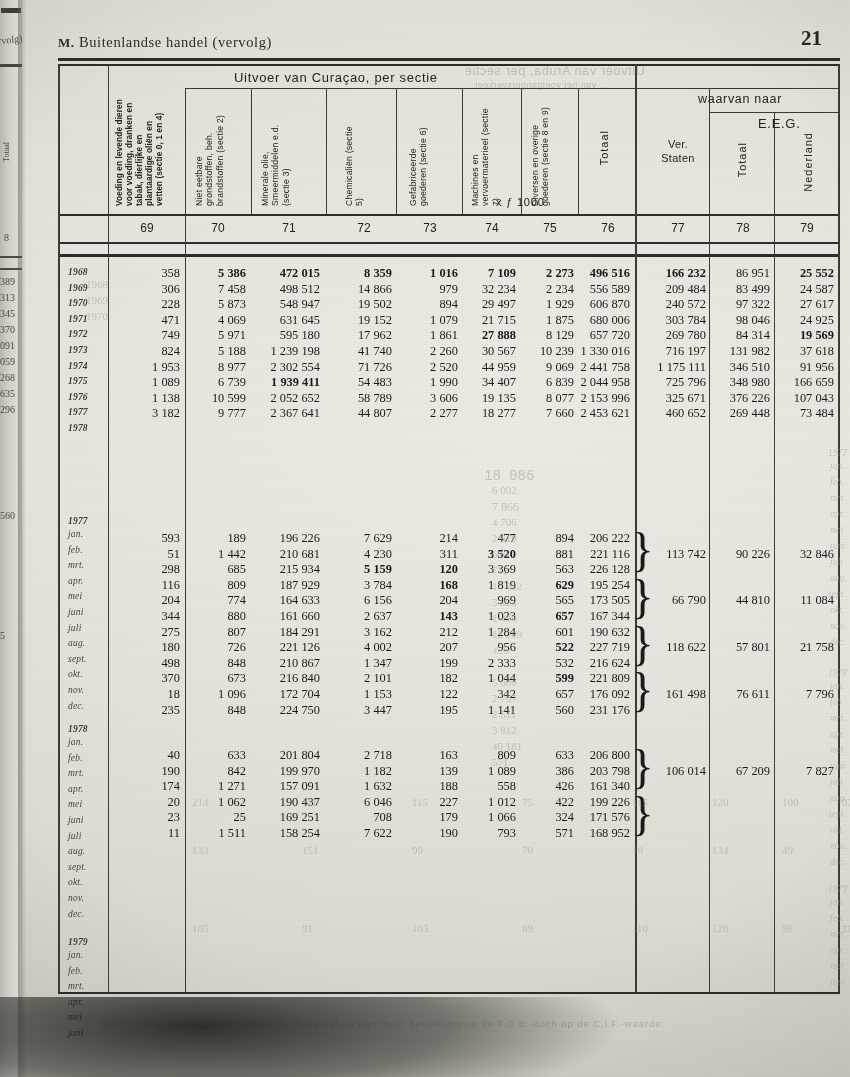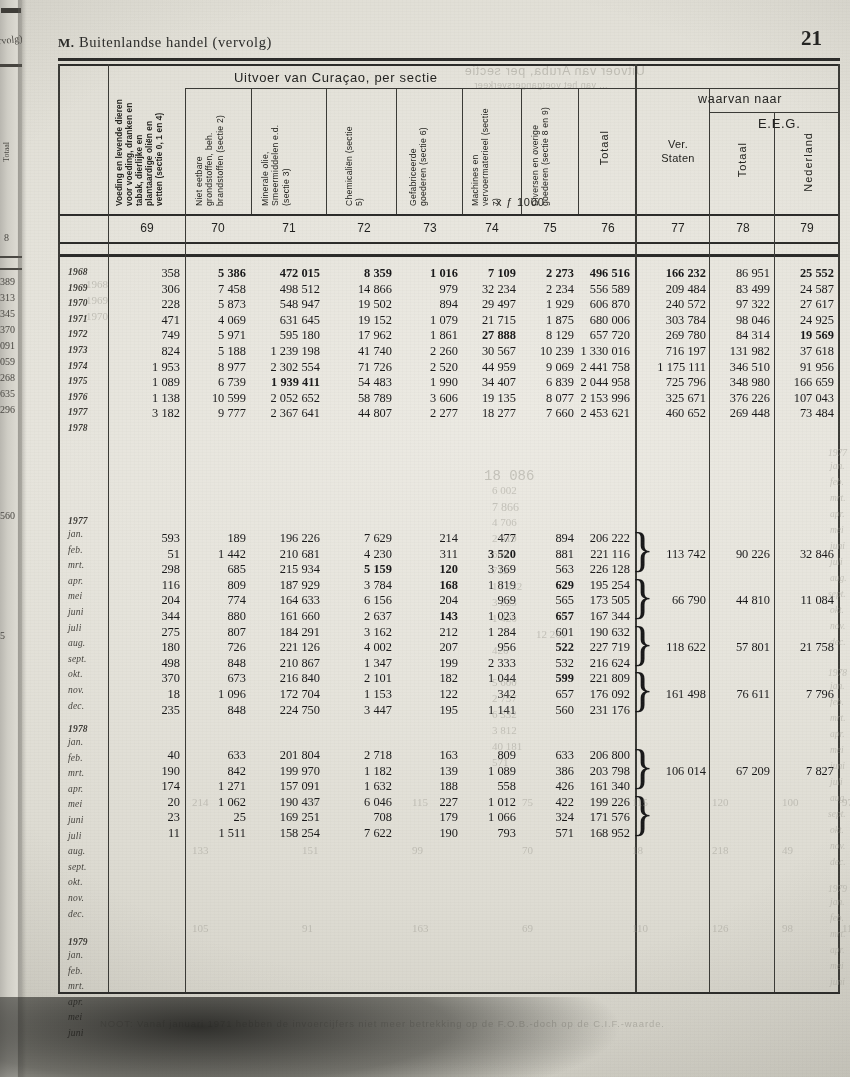--- a/index.html
+++ b/index.html
@@ -557,42 +557,42 @@
       <div class="ghostN" style="left: 462px; top: 468px; font-size: 14px; font-family: Liberation Mono, monospace;">18 086</div>
       <div class="ghostN" style="left: 470px; top: 484px; font-size: 11px;">6 002</div>
       <div class="ghostN" style="left: 470px; top: 500px; font-size: 12px;">7 866</div>
       <div class="ghostN" style="left: 470px; top: 516px; font-size: 11px;">4 706</div>
       <div class="ghostN" style="left: 470px; top: 532px; font-size: 11px;">2 619</div>
       <div class="ghostN" style="left: 470px; top: 548px; font-size: 11px;">600</div>
       <div class="ghostN" style="left: 470px; top: 564px; font-size: 11px;">712</div>
       <div class="ghostN" style="left: 470px; top: 580px; font-size: 11px;">14 832</div>
       <div class="ghostN" style="left: 470px; top: 596px; font-size: 11px;">3 223</div>
       <div class="ghostN" style="left: 470px; top: 612px; font-size: 11px;">1 426</div>
-      <div class="ghostN" style="left: 470px; top: 628px; font-size: 11px; padding-left: 44px;">12 269</div>
+      <div class="ghostN" style="left: 470px; top: 628px; font-size: 11px;">12 269</div>
       <div class="ghostN" style="left: 470px; top: 644px; font-size: 11px;">426</div>
       <div class="ghostN" style="left: 470px; top: 676px; font-size: 11px;">5 600</div>
       <div class="ghostN" style="left: 470px; top: 692px; font-size: 11px;">2 757</div>
-      <div class="ghostN" style="left: 470px; top: 708px; font-size: 11px;">6 332</div>
+      <div class="ghostN" style="left: 470px; top: 708px; font-size: 11px;">2 511</div>
       <div class="ghostN" style="left: 470px; top: 724px; font-size: 11px;">3 812</div>
       <div class="ghostN" style="left: 470px; top: 740px; font-size: 11px;">40 181</div>
       <div class="ghostN" style="left: 470px; top: 756px; font-size: 11px;">571</div>
       <div class="ghostN" style="left: 170px; top: 796px; font-size: 11px;">214</div>
       <div class="ghostN" style="left: 280px; top: 796px; font-size: 11px;">126</div>
       <div class="ghostN" style="left: 390px; top: 796px; font-size: 11px;">115</div>
       <div class="ghostN" style="left: 500px; top: 796px; font-size: 11px;">75</div>
       <div class="ghostN" style="left: 610px; top: 796px; font-size: 11px;">115</div>
       <div class="ghostN" style="left: 690px; top: 796px; font-size: 11px;">120</div>
       <div class="ghostN" style="left: 760px; top: 796px; font-size: 11px;">100</div>
       <div class="ghostN" style="left: 820px; top: 796px; font-size: 11px;">97</div>
       <div class="ghostN" style="left: 170px; top: 844px; font-size: 11px;">133</div>
       <div class="ghostN" style="left: 280px; top: 844px; font-size: 11px;">151</div>
       <div class="ghostN" style="left: 390px; top: 844px; font-size: 11px;">99</div>
       <div class="ghostN" style="left: 500px; top: 844px; font-size: 11px;">70</div>
       <div class="ghostN" style="left: 610px; top: 844px; font-size: 11px;">18</div>
-      <div class="ghostN" style="left: 690px; top: 844px; font-size: 11px;">218</div>
+      <div class="ghostN" style="left: 690px; top: 844px; font-size: 11px;">134</div>
       <div class="ghostN" style="left: 760px; top: 844px; font-size: 11px;">49</div>
       <div class="ghostN" style="left: 170px; top: 922px; font-size: 11px;">105</div>
       <div class="ghostN" style="left: 280px; top: 922px; font-size: 11px;">91</div>
       <div class="ghostN" style="left: 390px; top: 922px; font-size: 11px;">163</div>
       <div class="ghostN" style="left: 500px; top: 922px; font-size: 11px;">69</div>
       <div class="ghostN" style="left: 610px; top: 922px; font-size: 11px;">110</div>
       <div class="ghostN" style="left: 690px; top: 922px; font-size: 11px;">126</div>
       <div class="ghostN" style="left: 760px; top: 922px; font-size: 11px;">98</div>
       <div class="ghostN" style="left: 820px; top: 922px; font-size: 11px;">117</div>
       <div class="ghostN" style="left: 806px; top: 448px; font-size: 9.5px; font-style: italic; opacity: 0.5;">1977</div>

